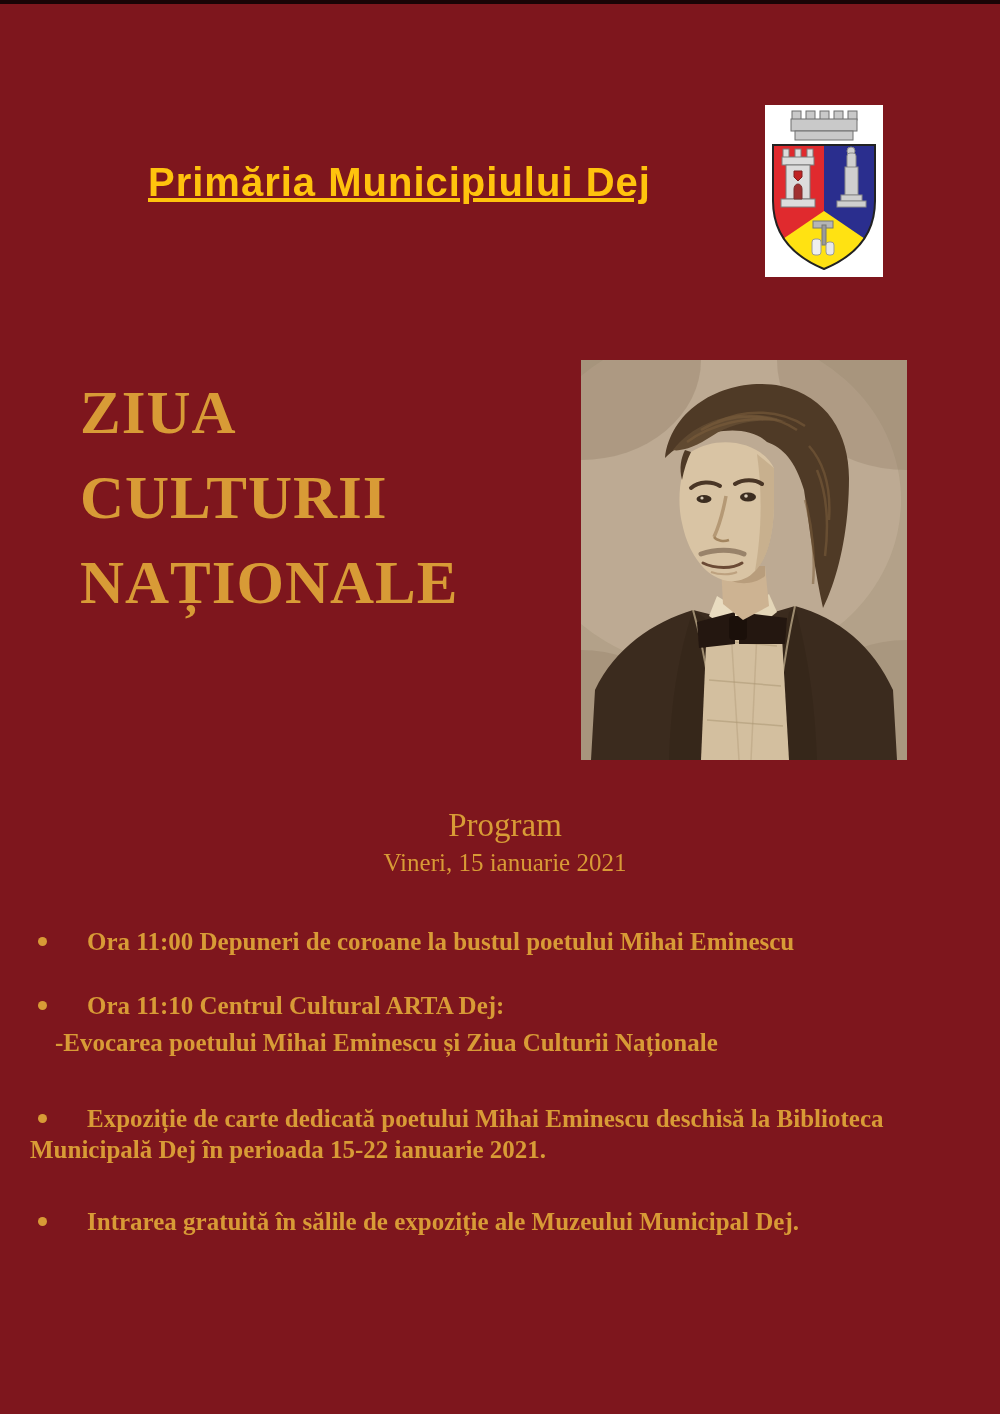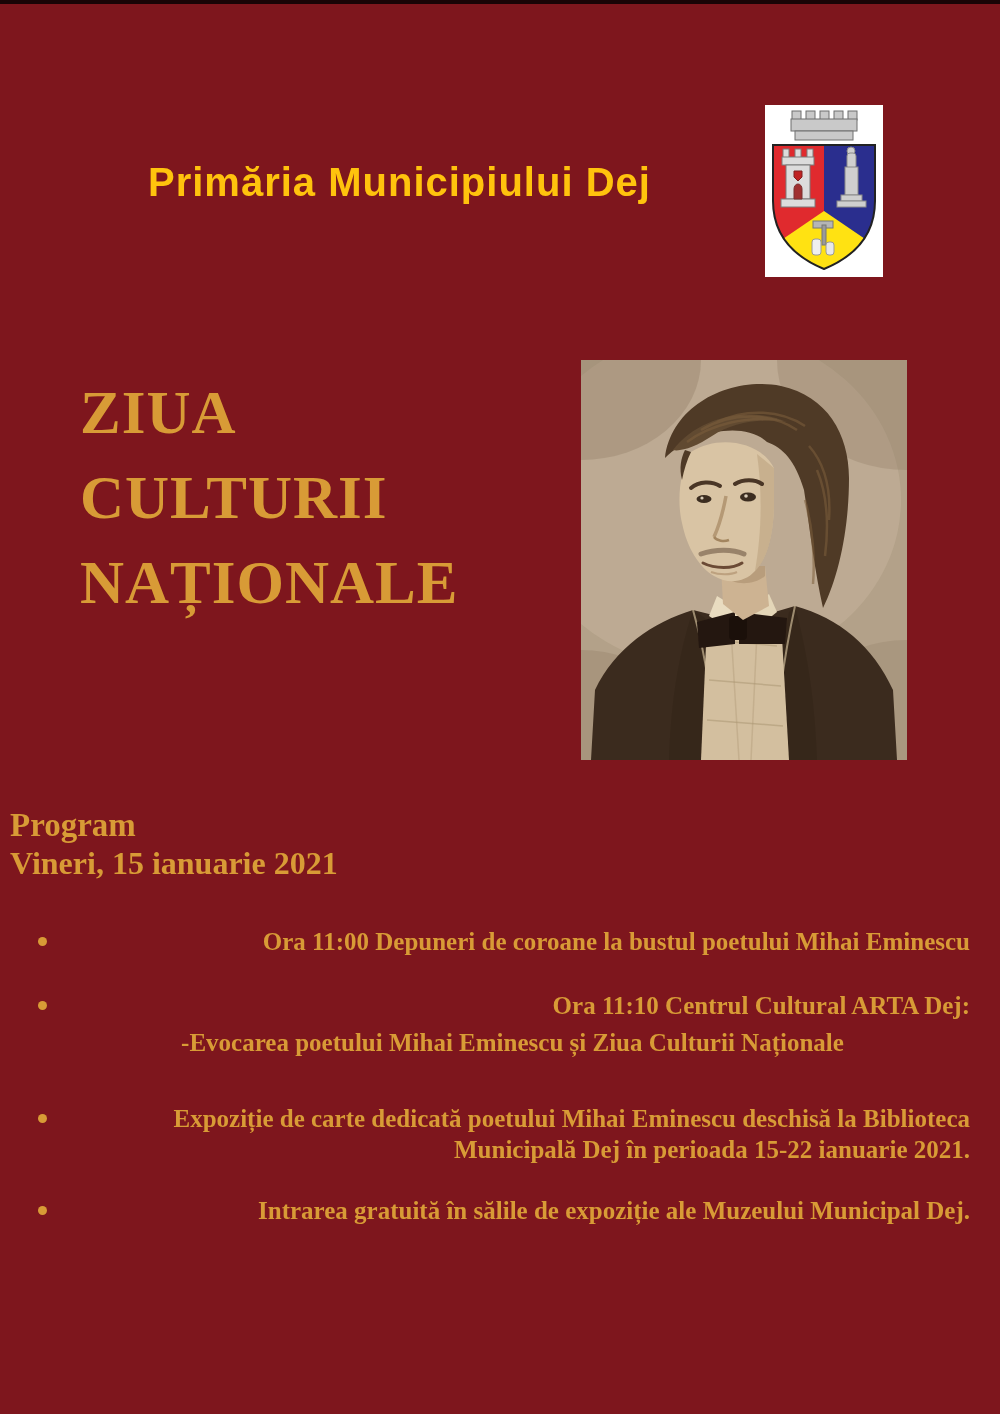--- a/index.html
+++ b/index.html
@@ -20,63 +20,65 @@
     background:#190406;
   }
   .header-title{
     position:absolute;left:148px;top:160px;
     font-family:"Liberation Sans", sans-serif;
     font-weight:bold;
     font-size:40px;
     letter-spacing:1px;
     color:var(--gold-bright,#FFC30D);
     white-space:nowrap;
+    text-decoration:underline;
   }
   .coa{
     position:absolute;left:765px;top:105px;width:118px;height:172px;
   }
   .event-title{
     position:absolute;left:80px;top:370px;
     font-weight:bold;
     font-size:61px;
     line-height:85px;
     letter-spacing:1px;
     color:var(--gold-serif,#D89B36);
   }
   .portrait{
     position:absolute;left:581px;top:360px;width:326px;height:400px;
     box-shadow:inset 0 0 18px rgba(60,40,20,.55);
   }
   .program-block{
     position:absolute;left:0;right:0;top:806px;
     padding-left:10px;
-    font-weight:bold;
+    text-align:center;
+    font-weight:normal;
     color:var(--gold-serif,#D89B36);
   }
   .program-block .heading{font-size:33px;line-height:38px;}
-  .program-block .date{font-size:32px;line-height:38px;}
+  .program-block .date{font-size:25px;line-height:38px;}
   .schedule{
     position:absolute;left:30px;right:30px;top:926px;
     color:var(--gold-serif,#D89B36);
     font-weight:bold;
     font-size:25px;
     line-height:31px;
   }
   .schedule p{margin:0;}
-  .bullet-item{position:relative;text-align:right;}
+  .bullet-item{position:relative;}
   .bullet-item > p{text-indent:57px;}
   .dot{
     position:absolute;left:8px;top:11px;
     width:9px;height:9px;border-radius:50%;
     background:var(--gold-serif,#D89B36);
   }
   .mt-a{margin-top:33px;}
   .mt-b{margin-top:45px;}
-  .mt-c{margin-top:30px;}
-  .sub1{text-indent:25px;margin-top:6px !important;text-align:center;}
+  .mt-c{margin-top:41px;}
+  .sub1{text-indent:25px;margin-top:6px !important;}
   .sub2{text-indent:25px;text-align:justify;margin-top:4px !important;}
   .subnote{text-align:justify;}
 </style>
 </head>
 <body>
 
 <div class="poster">
 
   <div class="top-border"></div>
 

